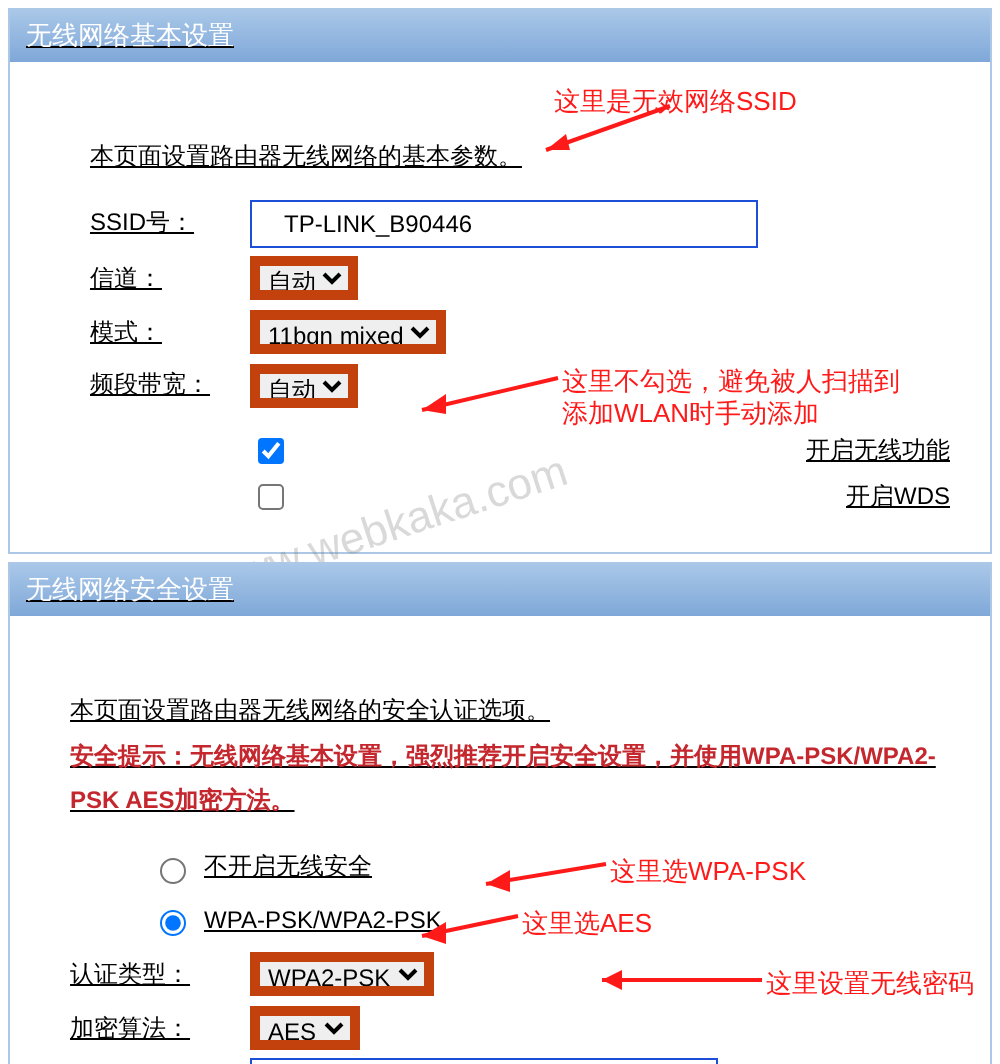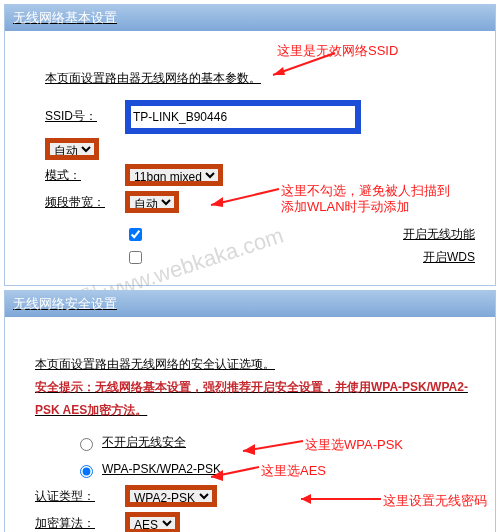--- a/index.html
+++ b/index.html
@@ -33,22 +33,22 @@
     display: flex;
     align-items: center;
     margin: 4px 0;
   }
   .label {
     width: 80px;
     color: #000;
   }
   .field { flex: 0 0 auto; }
   input[type="text"], input[type="password"] {
-    border: 6px solid #1d4ed8;
-    padding: 2px 2px;
+    border: 1px solid #1d4ed8;
+    padding: 2px 16px;
     font-size: 12px;
     height: 18px;
     box-sizing: content-box;
   }
   .ssid-input { width: 220px; }
   select {
     border: 5px solid #c2410c;
     font-size: 12px;
     background: #efefef;
     height: 22px;
@@ -106,20 +106,21 @@
     <div class="intro">本页面设置路由器无线网络的基本参数。</div>
 
     <div class="row">
       <div class="label">SSID号：</div>
       <div class="field">
         <input type="text" class="ssid-input" value="TP-LINK_B90446" style="">
       </div>
     </div>
 
     <div class="row">
+      <div class="label">信道：</div>
       <select>
         <option>自动</option>
       </select>
     </div>
 
     <div class="row">
       <div class="label">模式：</div>
       <select>
         <option>11bgn mixed</option>
       </select>

